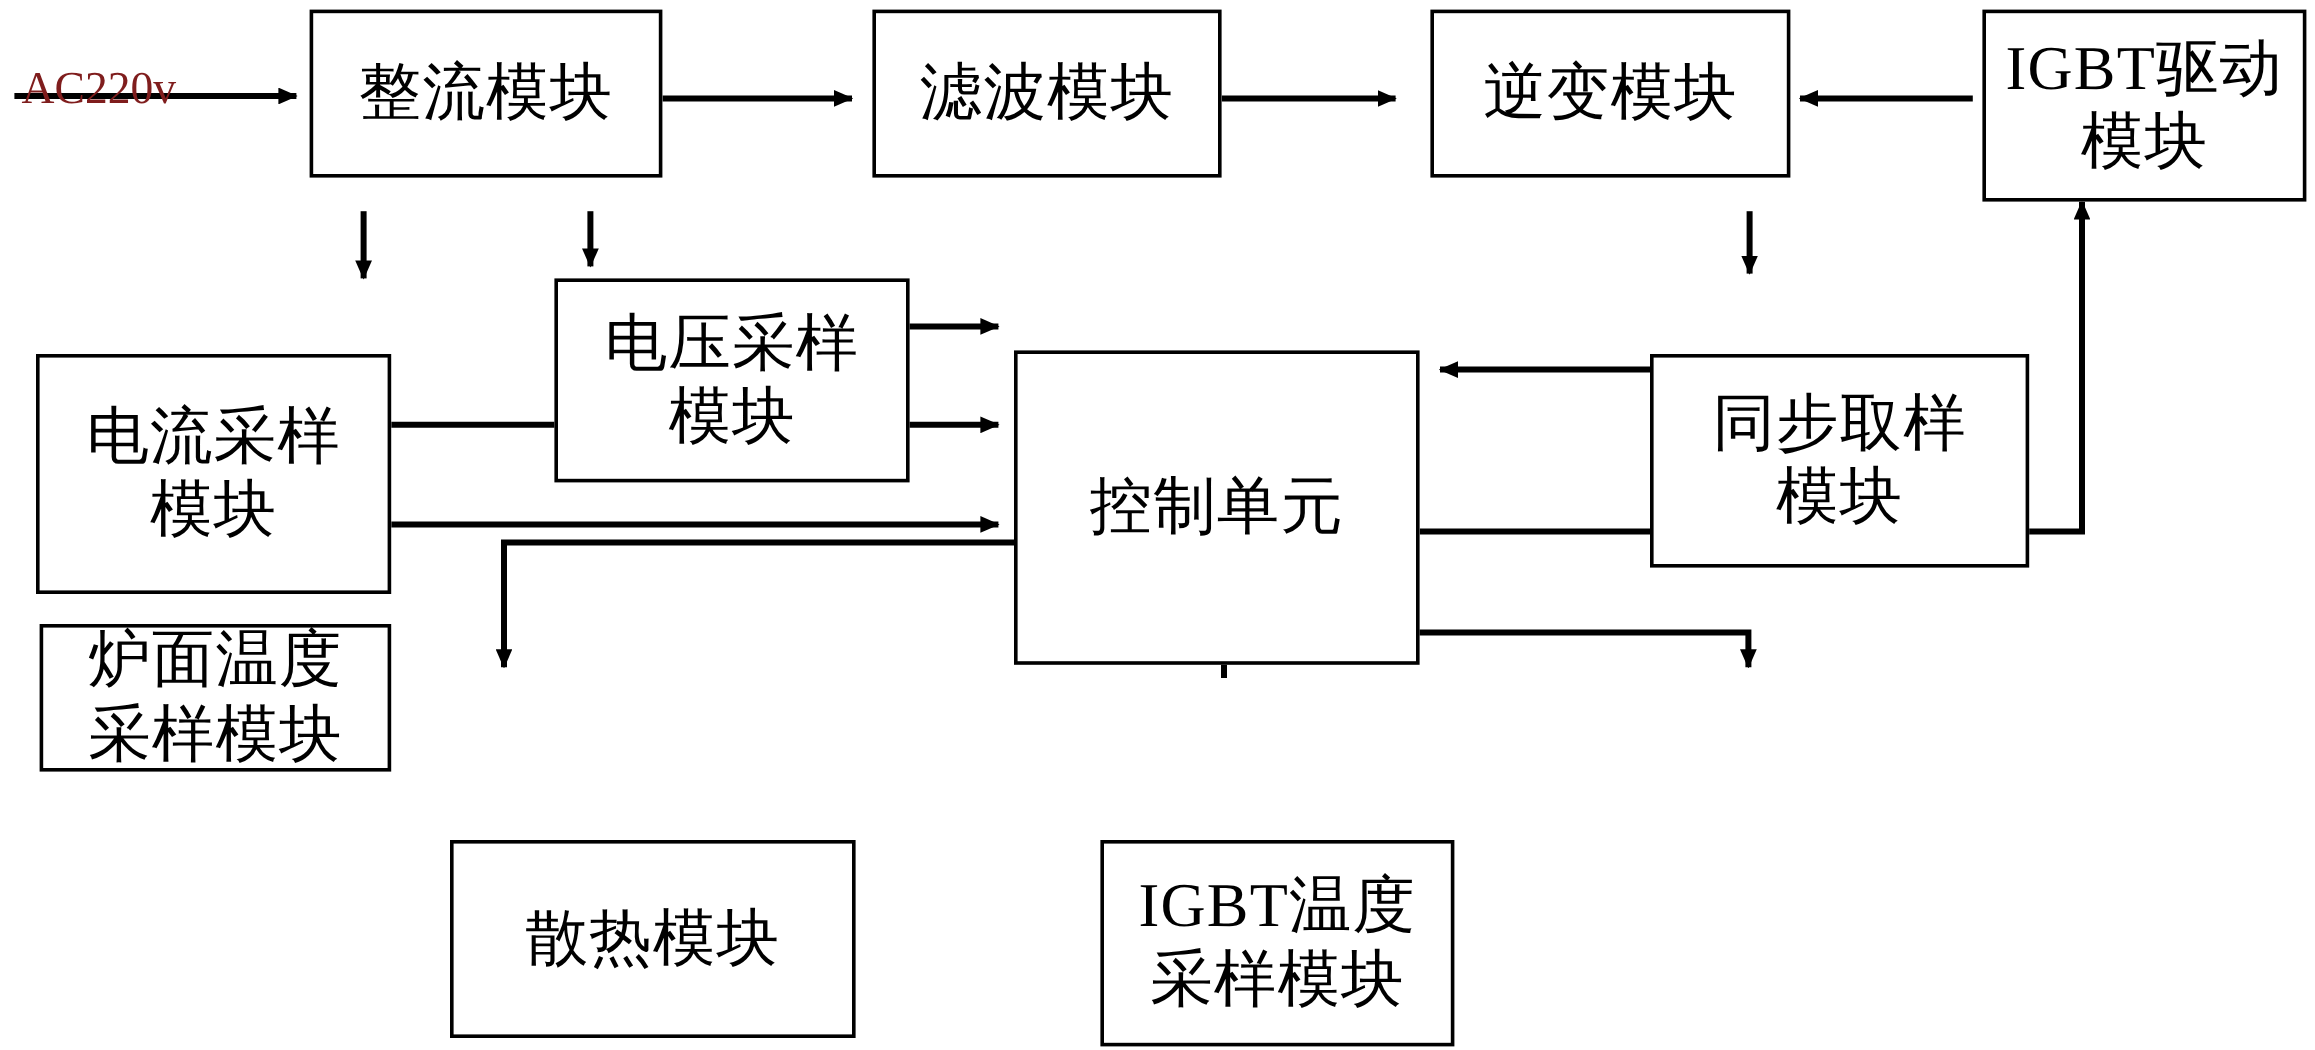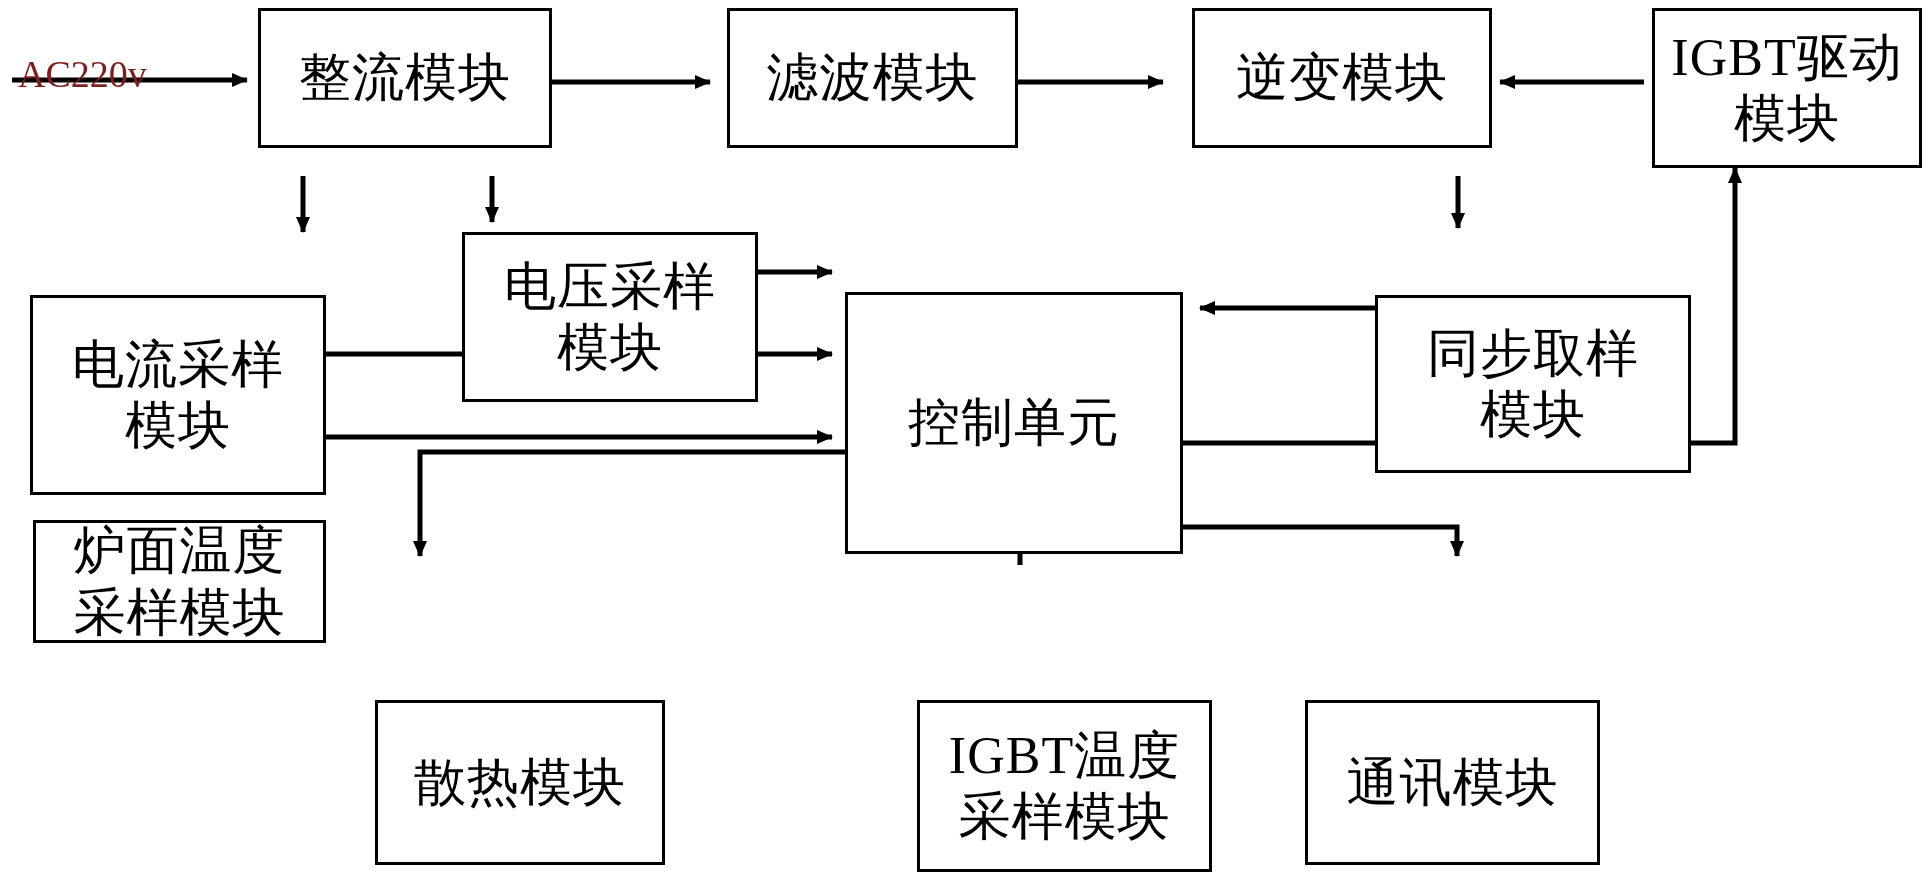--- a/index.html
+++ b/index.html
@@ -136,26 +136,23 @@
   <div class="node" style="left:1375px; top:295px; width:316px; height:178px;">
     <span class="lbl">同步取样
 模块</span>
   </div>
 
   <div class="node" style="left:33px; top:520px; width:293px; height:123px;">
     <span class="lbl">炉面温度
 采样模块</span>
   </div>
 
-  <div class="node" style="left:375px; top:700px; width:290px; height:165px;">
+  <div class="node" style="left:375px; top:700px; width:338px; height:165px;">
     <span class="lbl">散热模块</span>
   </div>
 
   <div class="node" style="left:870px; top:700px; width:295px; height:172px;margin-left:47px;">
     <span class="lbl">IGBT温度
 采样模块</span>
   </div>
 
-  <div class="node" style="left:1305px; top:700px; width:295px; height:165px;">
-    <span class="lbl">通讯模块</span>
-  </div>
 
 </div>
 
 </body></html>

